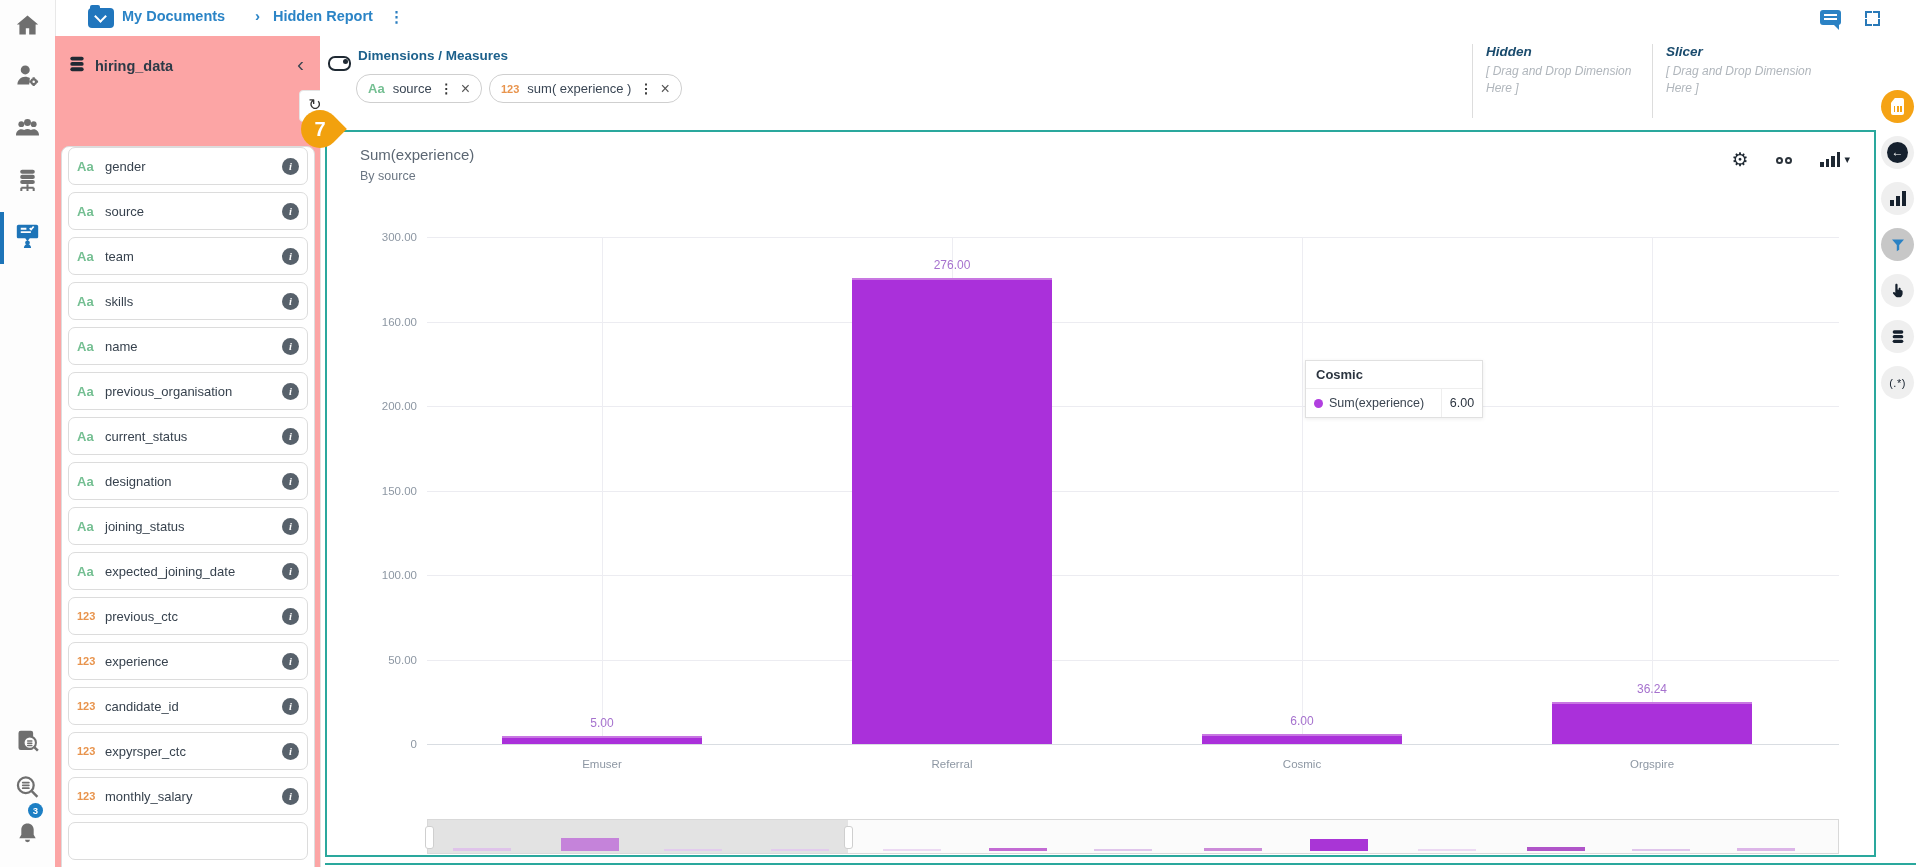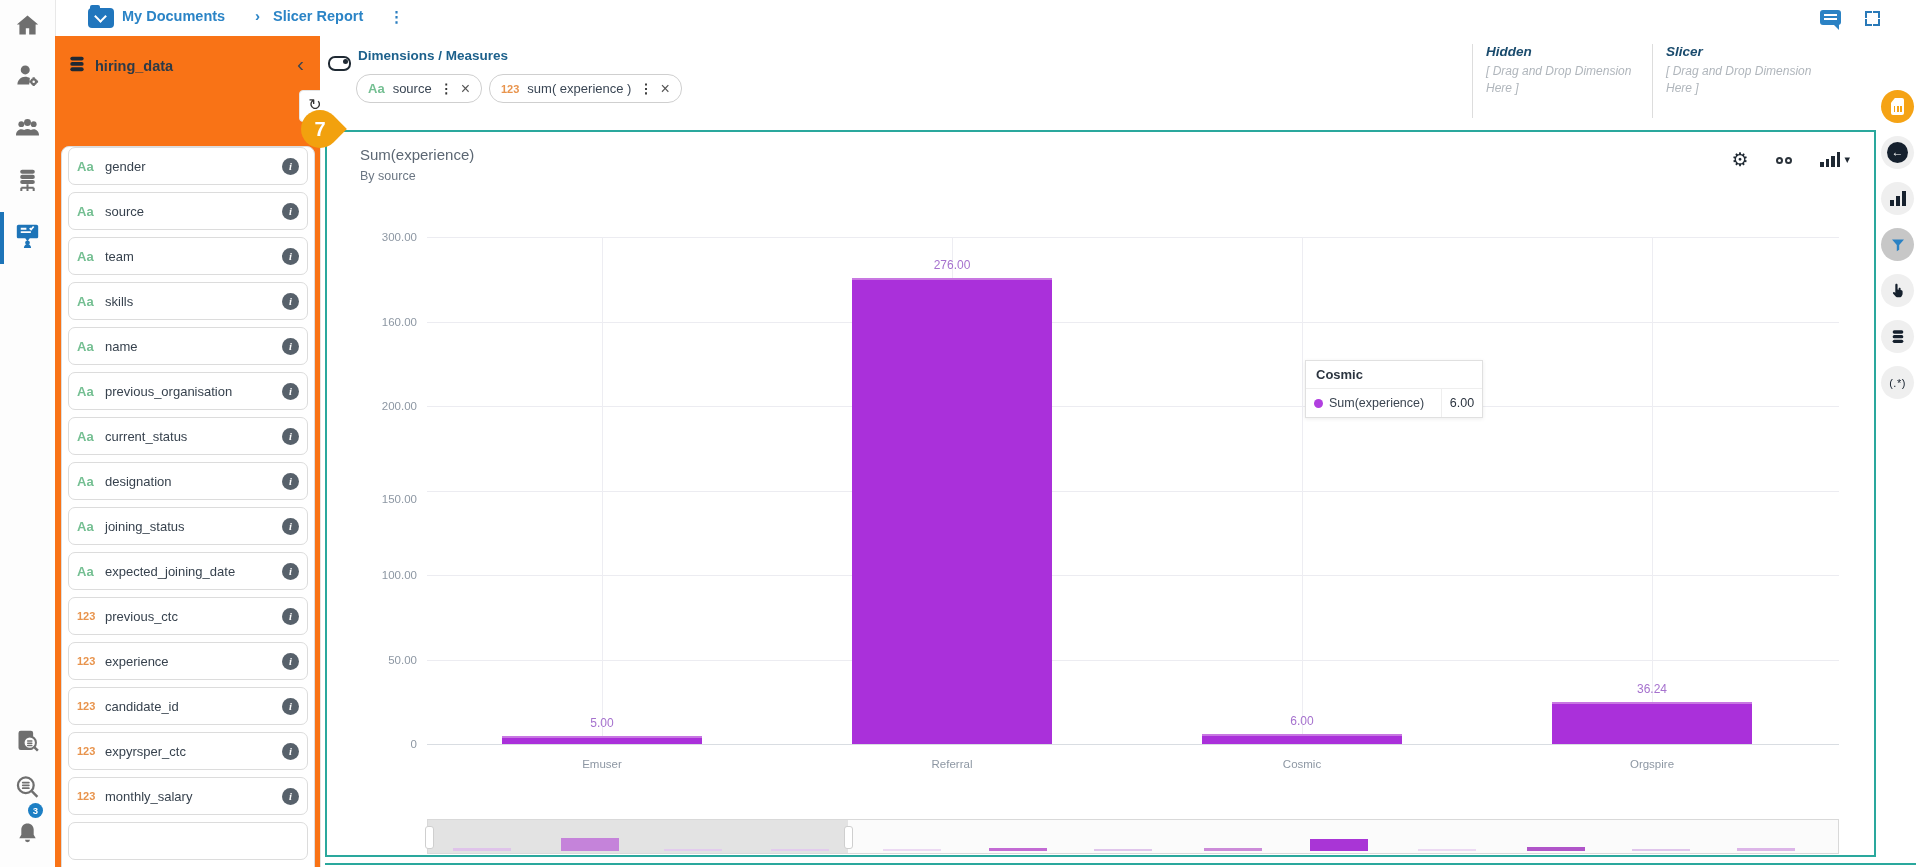--- a/index.html
+++ b/index.html
@@ -28,21 +28,21 @@
   .fs .br{right:0;bottom:0;border-left:none;border-top:none;}
   
   #left-rail{position:absolute;left:0;top:0;width:55px;height:867px;background:#fdfdfd;border-right:1px solid #e8e8e8;}
   .rail-ic{position:absolute;left:14px;width:27px;height:27px;cursor:pointer;}
   .rail-ic svg{width:27px;height:27px;fill:#6f6f6f;}
   .rail-ic.active svg{fill:#1d74b8;}
   #rail-indicator{position:absolute;left:0;top:212px;width:4px;height:52px;background:#1d74b8;}
   .bell-badge{position:absolute;left:28px;top:803px;width:15px;height:15px;border-radius:50%;background:#1d7fc4;
               color:#fff;font-size:9.5px;line-height:15px;text-align:center;font-weight:bold;}
   
-  #ds-panel{position:absolute;left:55px;top:36px;width:265px;height:831px;background:#f97316;border-right:1px solid #e3e3e3;}
+  #ds-panel{position:absolute;left:55px;top:36px;width:265px;height:831px;background:#fca5a5;border-right:1px solid #e3e3e3;}
   #ds-title{position:absolute;left:40px;top:22px;font-size:14.5px;font-weight:bold;color:#2c3a47;}
   #ds-db-icon{position:absolute;left:12px;top:19px;width:20px;height:20px;}
   #ds-db-icon svg{width:20px;height:20px;fill:#1f2933;}
   #ds-collapse{position:absolute;right:16px;top:16px;font-size:21px;color:#3c4652;cursor:pointer;}
   #ds-status{position:absolute;left:9px;top:54px;width:228px;height:30px;background:#d9f4e9;border-radius:4px;
              color:#35b389;font-size:13px;line-height:30px;text-align:center;}
   #ds-refresh{position:absolute;left:244px;top:54px;width:30px;height:30px;border:1px solid #e5e5e5;border-radius:4px;
               background:#fff;color:#333;font-size:16px;line-height:28px;text-align:center;cursor:pointer;}
   #field-box{position:absolute;left:6px;top:110px;width:252px;height:760px;border:1px solid #ddd;border-radius:8px;background:#fff;}
   #search-row{position:relative;height:40px;}
@@ -137,21 +137,21 @@
 </style>
 </head>
 <body>
 
 <div id="app">
 
   <header id="topbar">
     <span class="folder"></span>
     <span class="crumb" style="left:67px;text-align:center;">My Documents</span>
     <span class="crumb-sep">›</span>
-    <span class="crumb" style="left:218px;">Slicer Report</span>
+    <span class="crumb" style="left:218px;">Hidden Report</span>
     <span class="kebab">⋮</span>
     <span class="cm"></span>
     <span class="fs">
         <span class="tl"></span>
         <span class="tr"></span>
         <span class="bl"></span>
         <span class="br"></span>
       </span>
   </header>
 
@@ -355,21 +355,21 @@
     </div>
 
     <div id="plot-area">
         <div class="gridline-h" style="left: 100px; top: 105px; width: 1412px;"></div>
         <div class="ytick" style="left: 30px; top: 99px;">300.00</div>
         <div class="gridline-h" style="left: 100px; top: 189.5px; width: 1412px;"></div>
         <div class="ytick" style="left: 30px; top: 183.5px;">160.00</div>
         <div class="gridline-h" style="left: 100px; top: 274px; width: 1412px;"></div>
         <div class="ytick" style="left: 30px; top: 268px;">200.00</div>
         <div class="gridline-h" style="left: 100px; top: 358.5px; width: 1412px;"></div>
-        <div class="ytick" style="left: 30px; top: 352.5px; margin-top: 8px;">150.00</div>
+        <div class="ytick" style="left: 30px; top: 352.5px;">150.00</div>
         <div class="gridline-h" style="left: 100px; top: 443px; width: 1412px;"></div>
         <div class="ytick" style="left: 30px; top: 437px;">100.00</div>
         <div class="gridline-h" style="left: 100px; top: 527.5px; width: 1412px;"></div>
         <div class="ytick" style="left: 30px; top: 521.5px;">50.00</div>
         <div class="ytick" style="left: 30px; top: 606px;">0</div>
         <div class="gridline-v" style="left: 275px; top: 105px; height: 507px;"></div>
         <div class="gridline-v" style="left: 625px; top: 105px; height: 507px;"></div>
         <div class="gridline-v" style="left: 975px; top: 105px; height: 507px;"></div>
         <div class="gridline-v" style="left: 1325px; top: 105px; height: 507px;"></div>
         <div class="axis-x" style="left: 100px; top: 612px; width: 1412px;"></div>

